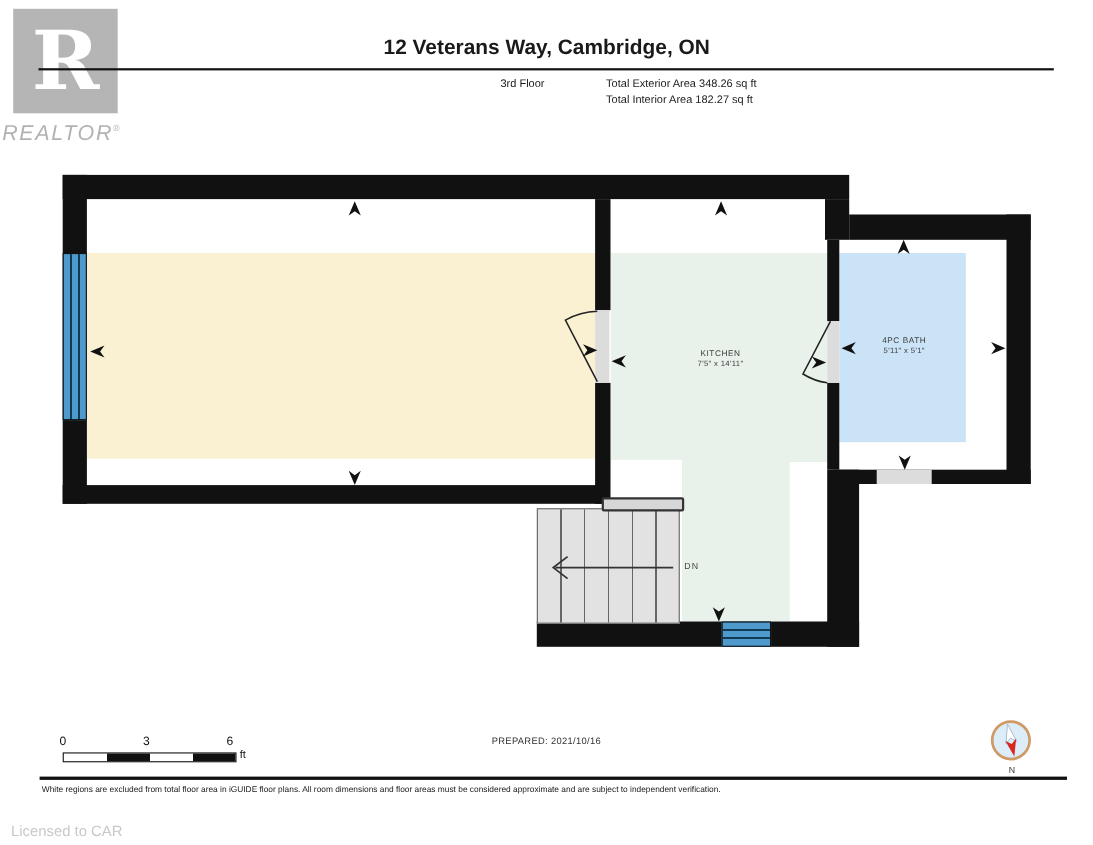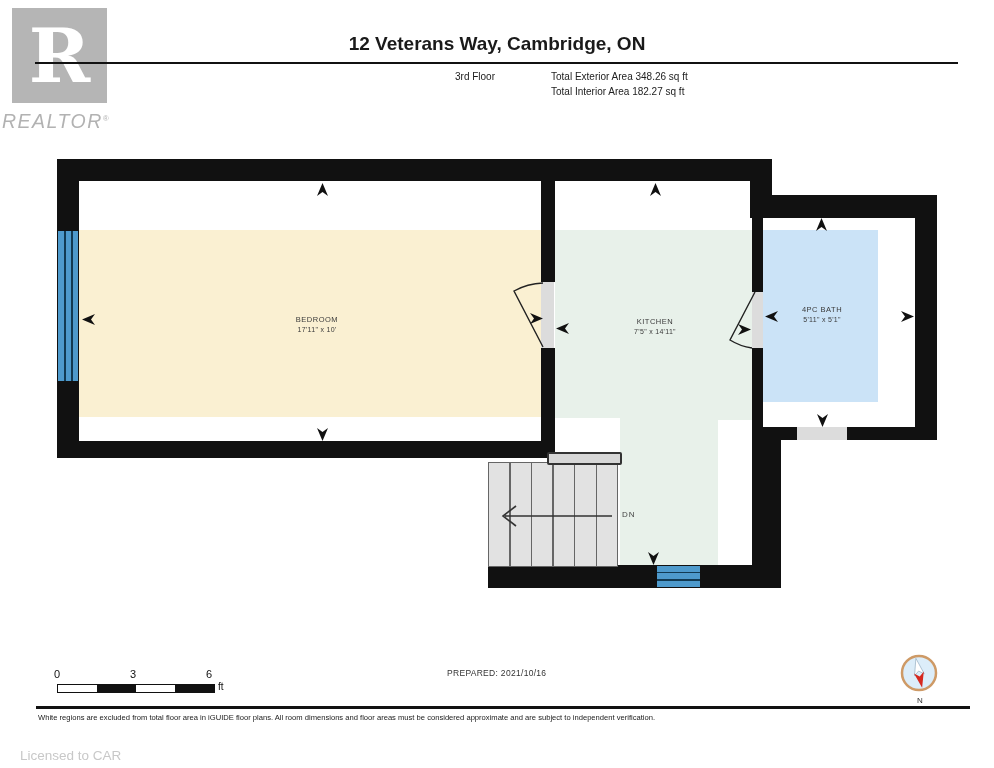--- a/index.html
+++ b/index.html
@@ -34,21 +34,21 @@
             border:2px solid #333;box-sizing:border-box;border-radius:2px;}
   #dn-label{left:622px;top:510px;width:30px;font-size:8px;letter-spacing:1px;color:#444;}
   #scale-ticks span{position:absolute;top:668px;font-size:11px;color:#111;}
   #scale-bar{left:57px;top:684px;width:156px;height:7px;border:1px solid #111;box-sizing:content-box;
              background:linear-gradient(to right,#fff 0 25%,#111 25% 50%,#fff 50% 75%,#111 75%);}
   #scale-unit{left:218px;top:681px;font-size:10px;color:#111;}
   #prepared{left:447px;top:668px;font-size:8.5px;color:#333;letter-spacing:.3px;}
   #compass-n{left:911px;top:696px;width:18px;text-align:center;font-size:8px;color:#333;}
   #footer-rule{left:36px;top:706px;width:934px;height:3px;background:#111;}
   #disclaimer{left:38px;top:713px;width:920px;font-size:7.6px;color:#1a1a1a;}
-  #license{left:20px;top:748px;font-size:13.5px;color:#c8c8c8;}
+  #license{left:10px;top:748px;font-size:13.5px;color:#c8c8c8;}
   svg{overflow:visible;}
 </style>
 </head>
 <body>
 
 <div id="logo-box" class="abs">
   <span id="logo-r">R</span>
 </div>
 <div id="brand-name" class="abs"><span>REALTOR</span><sup>®</sup></div>
 <div id="header-line" class="abs"></div>
@@ -151,24 +151,20 @@
       <svg width="11" height="13">
         <polygon points="5.5,0 11,13 5.5,9 0,13" fill="#111"></polygon>
       </svg>
     </div>
   <div class="m-arrow" style="left:901.5px;top:309.5px;transform:rotate(90deg);">
       <svg width="11" height="13">
         <polygon points="5.5,0 11,13 5.5,9 0,13" fill="#111"></polygon>
       </svg>
     </div>
 
-  <div class="room-label" style="left:217px;top:315px;width:200px;">
-    <div>BEDROOM</div>
-    <div class="dims">17'11" x 10'</div>
-  </div>
   <div class="room-label" style="left:605px;top:317px;width:100px;">
     <div>KITCHEN</div>
     <div class="dims">7'5" x 14'11"</div>
   </div>
   <div class="room-label" style="left:772px;top:305px;width:100px;">
     <div>4PC BATH</div>
     <div class="dims">5'11" x 5'1"</div>
   </div>
 </div>
 

